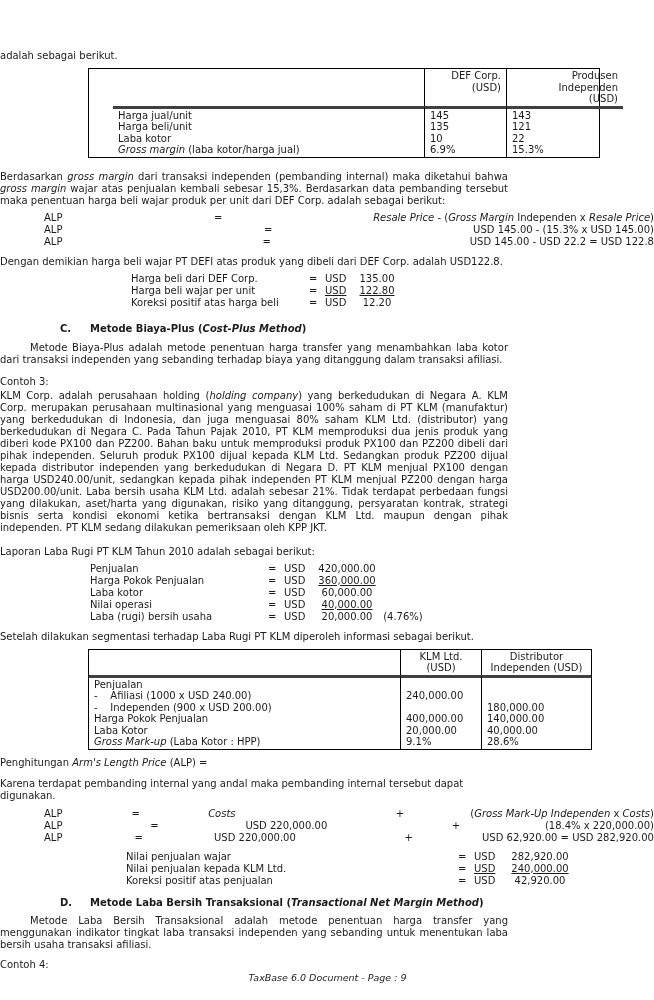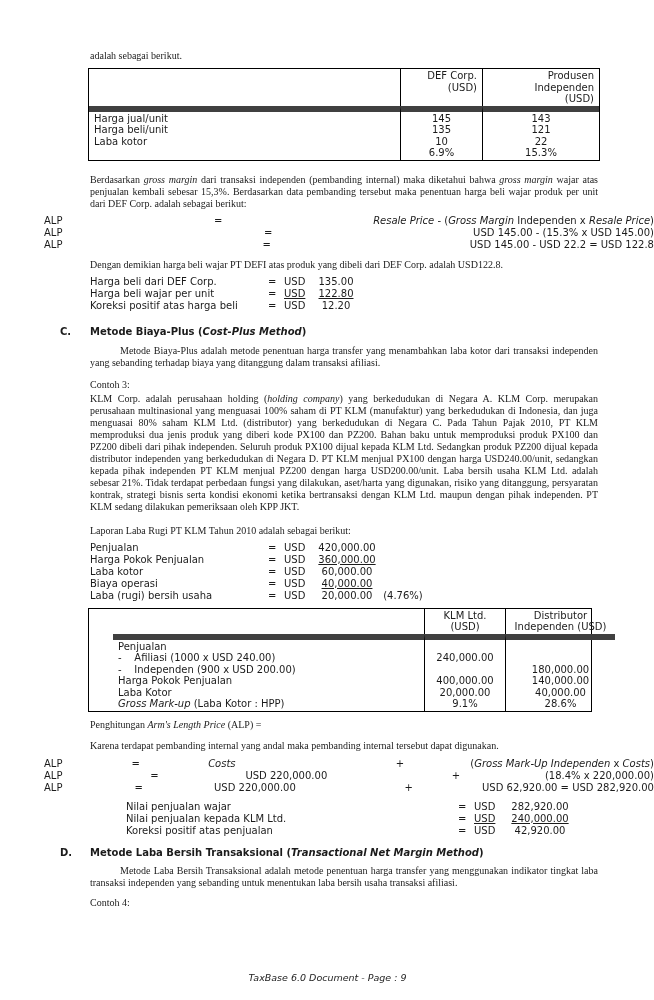--- a/index.html
+++ b/index.html
@@ -1,33 +1,33 @@
 <!DOCTYPE html>
 <html><head>
 <meta charset="utf-8">
 <style>
   html,body{margin:0;padding:0;background:#ffffff;}
   .page{
     position:relative;width:654px;height:1000px;background:#ffffff;color:#1b1b1b;
     font-family:"DejaVu Sans","Liberation Sans",sans-serif;font-size:10px;line-height:12px;
     box-sizing:border-box;padding-top:50px;overflow:hidden;
   }
-  .blk{margin-left:90px;width:508px;font-family:Liberation Serif, serif;}
+  .blk{width:508px;}
   .just{text-align:justify;}
   .ind{text-indent:30px;}
 
   
   .tbl{display:grid;border:1px solid #000;box-sizing:border-box;line-height:11.5px;margin-left:88px;}
   .t1{grid-template-columns:311px 82px 117px;width:512px;}
-  .t2{grid-template-columns:311px 81px 110px;width:504px;padding-left:24px;}
+  .t2{grid-template-columns:311px 81px 110px;width:504px;}
   .cell{padding:1px 5px;box-sizing:border-box;}
   .bl{border-left:1px solid #000;}
-  .bt{border-top:6px solid #404040;}
+  .bt{border-top:3px solid #404040;}
   .hr{text-align:right;}
-  .vr{text-align:center;}
+  .vr{text-align:left;}
   .hc{display:flex;flex-direction:column;justify-content:center;text-align:center;}
   .ln{min-height:11.5px;}
 
   
   .kv{display:flex;margin-left:90px;}
   .kv .lbl{width:178px;}
   .kvwide .lbl{width:332px;margin-left:36px;}
   .eq{width:16px;}
   .usd{width:30px;white-space:pre;}
   .amt{text-align:center;white-space:pre;}
@@ -49,36 +49,37 @@
 
   .footer{position:absolute;left:1px;right:0;bottom:16px;text-align:center;font-style:italic;font-size:9.5px;}
 </style>
 </head>
 <body>
 
 <div class="page">
 
   <div class="blk">adalah sebagai berikut.</div>
 
-  <div class="tbl t1" style="margin-top:6px;">
+  <div class="tbl t1" style="margin-top:6px;padding-left:24px;">
     <div class="cell"></div>
     <div class="cell bl hr">
       <div class="ln">DEF Corp.</div>
       <div class="ln">(USD)</div>
       <div class="ln"></div>
     </div>
     <div class="cell bl hr">
       <div class="ln">Produsen</div>
       <div class="ln">Independen</div>
       <div class="ln">(USD)</div>
     </div>
     <div class="cell bt">
       <div class="ln"><span>Harga jual/unit</span></div>
       <div class="ln"><span>Harga beli/unit</span></div>
       <div class="ln"><span>Laba kotor</span></div>
+      <div class="ln"><span style="font-style: italic;">Gross margin</span><span> (laba kotor/harga jual)</span></div>
     </div>
     <div class="cell bt bl vr">
       <div class="ln">145</div>
       <div class="ln">135</div>
       <div class="ln">10</div>
       <div class="ln">6.9%</div>
     </div>
     <div class="cell bt bl vr">
       <div class="ln">143</div>
       <div class="ln">121</div>
@@ -102,21 +103,21 @@
     </div>
     <div class="alp">
       <span class="al">ALP</span>
         <span class="ae">=</span>
         <span><span>USD 145.00 - USD 22.2 = USD 122.8</span></span>
     </div>
   </div>
 
   <div class="blk" style="margin-top:8px;"><span>Dengan demikian harga beli wajar PT DEFI atas produk yang dibeli dari DEF Corp. adalah USD122.8.</span></div>
 
-  <div style="margin-top:5px;">
+  <div style="margin-top:5px;margin-left:41px;">
     <div class="kv">
       <span class="lbl">Harga beli dari DEF Corp.</span>
         <span class="eq">=</span>
         <span class="usd"><span>USD</span></span>
         <span class="amt amt1"><span>135.00</span></span>
     </div>
     <div class="kv">
       <span class="lbl">Harga beli wajar per unit</span>
         <span class="eq">=</span>
         <span class="usd"><span style="text-decoration: underline;">USD</span></span>
@@ -159,35 +160,36 @@
         <span class="sfx"></span>
     </div>
     <div class="kv">
       <span class="lbl">Laba kotor</span>
         <span class="eq">=</span>
         <span class="usd"><span>USD</span></span>
         <span class="amt amt2"><span>60,000.00</span></span>
         <span class="sfx"></span>
     </div>
     <div class="kv">
-      <span class="lbl">Biaya operasi</span>
+      <span class="lbl">Nilai operasi</span>
         <span class="eq">=</span>
         <span class="usd"><span>USD</span></span>
         <span class="amt amt2"><span style="text-decoration: underline;">40,000.00</span></span>
         <span class="sfx"></span>
     </div>
     <div class="kv">
       <span class="lbl">Laba (rugi) bersih usaha</span>
         <span class="eq">=</span>
         <span class="usd"><span>USD</span></span>
         <span class="amt amt2"><span>20,000.00</span></span>
         <span class="sfx"> (4.76%)</span>
     </div>
   </div>
 
+  <div class="blk" style="margin-top:8px;"><span>Setelah dilakukan segmentasi terhadap Laba Rugi PT KLM diperoleh informasi sebagai berikut.</span></div>
 
   <div class="tbl t2" style="margin-top:6px;">
     <div class="cell"></div>
     <div class="cell bl hc">
       <div class="ln">KLM Ltd. (USD)</div>
     </div>
     <div class="cell bl hc">
       <div class="ln">Distributor</div>
       <div class="ln">Independen (USD)</div>
     </div>

